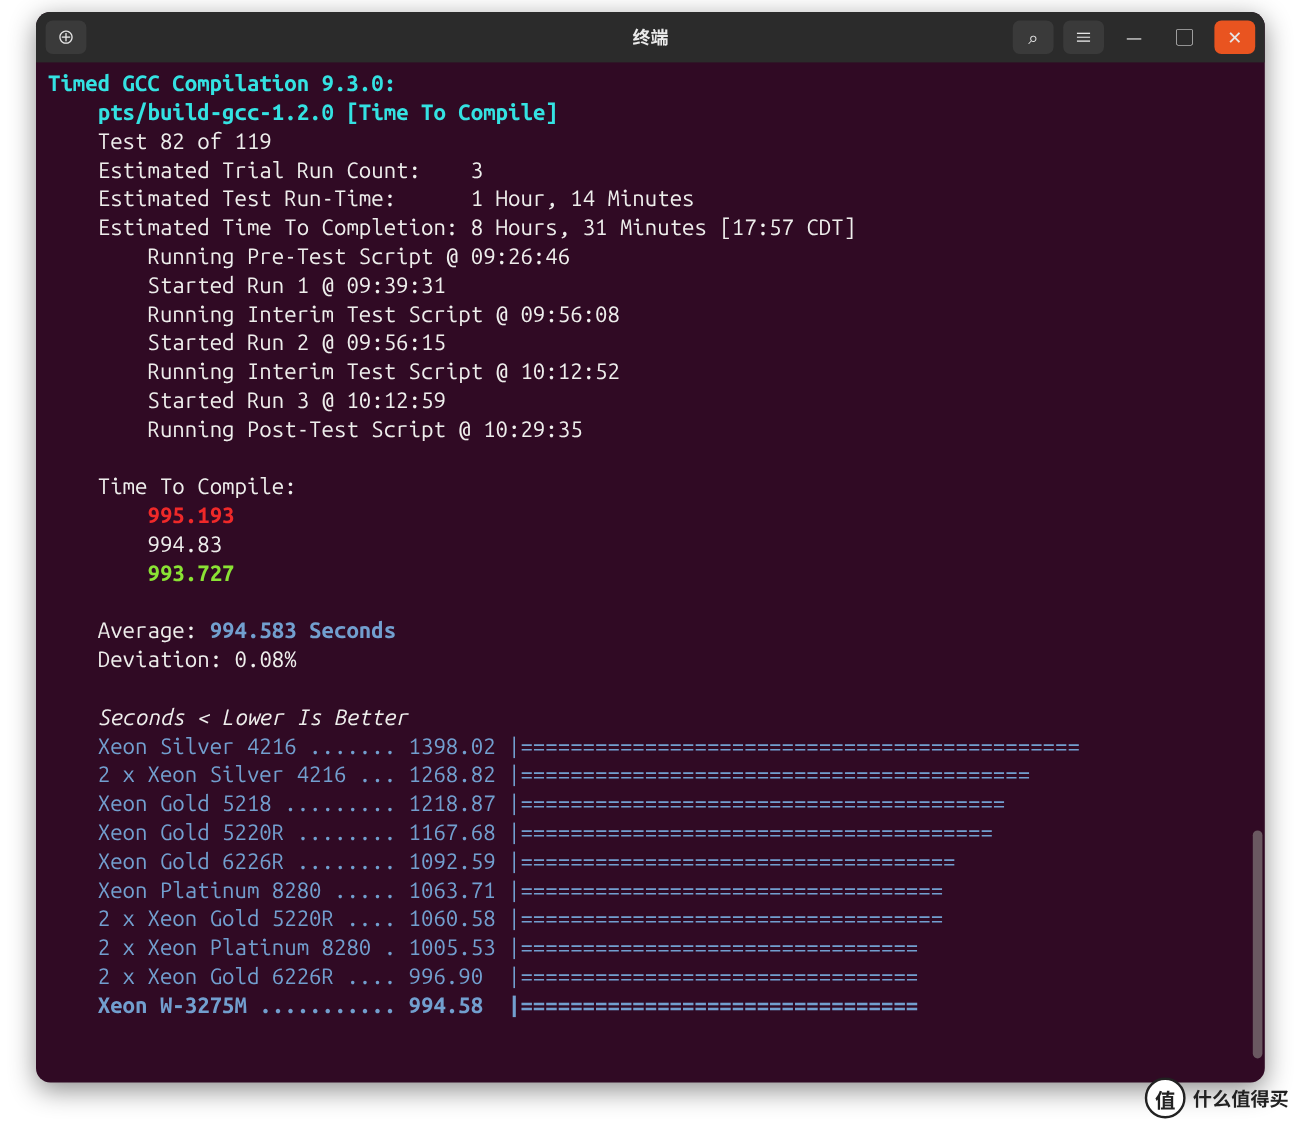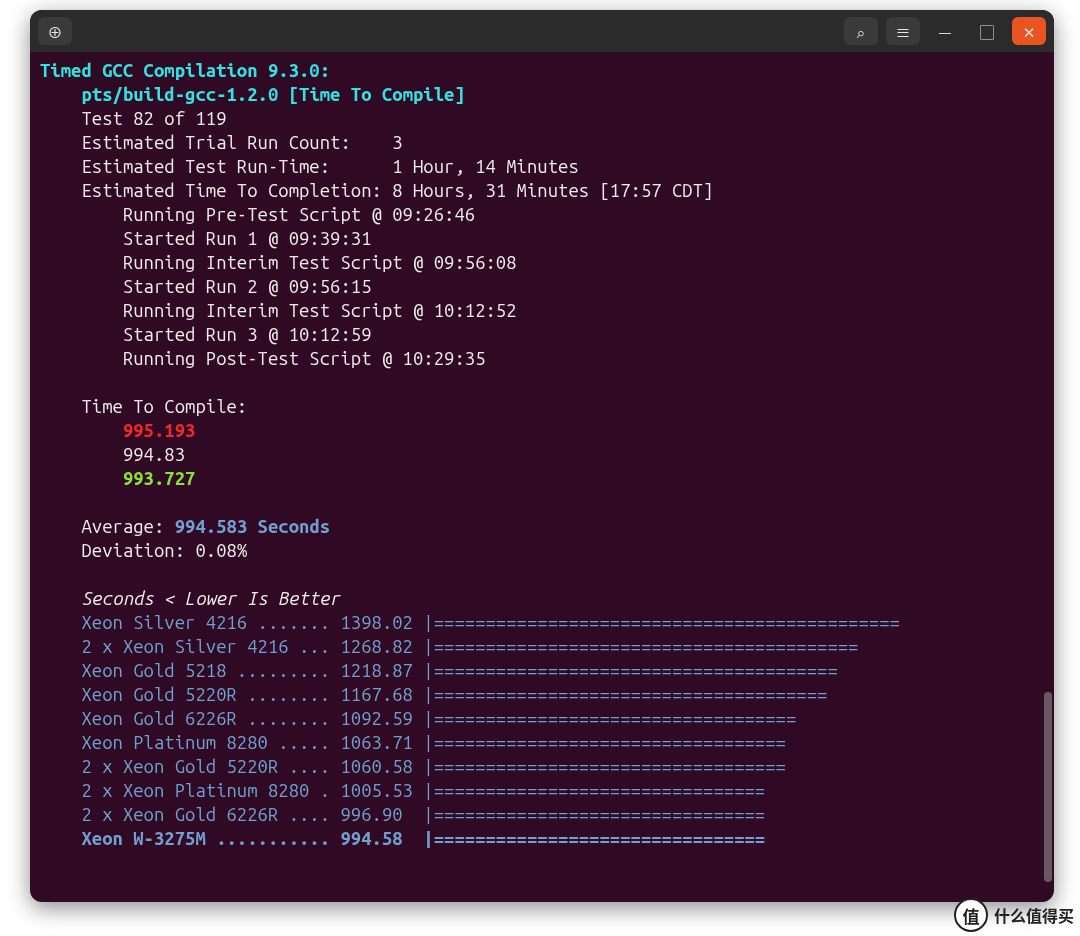--- a/index.html
+++ b/index.html
@@ -114,20 +114,21 @@
   }
 </style>
 </head>
 <body>
 
 <div class="window">
   <div class="titlebar">
     <div class="tb-btn">
         <span>⊕</span>
       </div>
+    <div class="tb-title">终端</div>
     <div class="tb-spacer"></div>
     <div class="tb-btn">
         <span>⌕</span>
       </div>
     <div class="tb-btn">
         <span>≡</span>
       </div>
     <div class="tb-btn flat">
         <span>—</span>
       </div>

